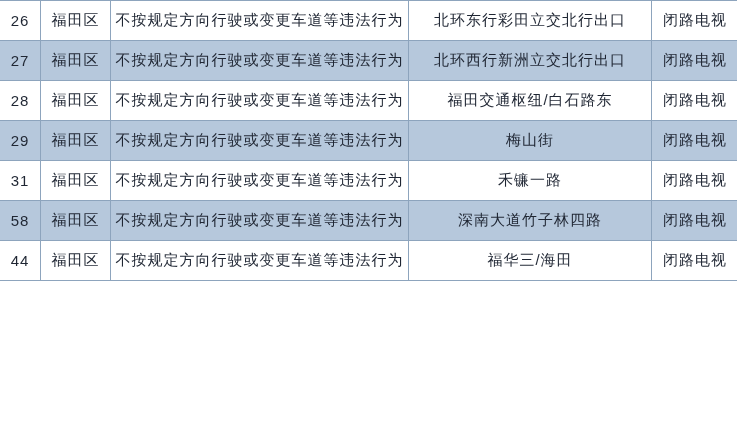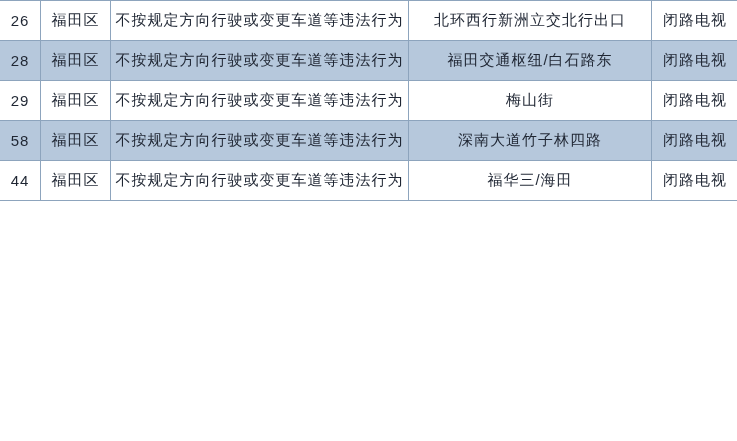--- a/index.html
+++ b/index.html
@@ -55,42 +55,56 @@
       <col style="width:70px">
       <col style="width:298px">
       <col style="width:243px">
       <col style="width:87px">
     </colgroup>
     <tbody>
   <tr>
     <td class="col-no">26</td>
     <td class="col-district">福田区</td>
     <td class="col-violation">不按规定方向行驶或变更车道等违法行为</td>
+    <td class="col-location">北环东行彩田立交北行出口</td>
+    <td class="col-device">闭路电视</td>
+  </tr>
+
+  <tr>
+    <td class="col-no">27</td>
+    <td class="col-district">福田区</td>
+    <td class="col-violation">不按规定方向行驶或变更车道等违法行为</td>
     <td class="col-location">北环西行新洲立交北行出口</td>
     <td class="col-device">闭路电视</td>
   </tr>
-
 
   <tr>
     <td class="col-no">28</td>
     <td class="col-district">福田区</td>
     <td class="col-violation">不按规定方向行驶或变更车道等违法行为</td>
     <td class="col-location">福田交通枢纽/白石路东</td>
     <td class="col-device">闭路电视</td>
   </tr>
 
   <tr>
     <td class="col-no">29</td>
     <td class="col-district">福田区</td>
     <td class="col-violation">不按规定方向行驶或变更车道等违法行为</td>
     <td class="col-location">梅山街</td>
     <td class="col-device">闭路电视</td>
   </tr>
 
 
+  <tr>
+    <td class="col-no">31</td>
+    <td class="col-district">福田区</td>
+    <td class="col-violation">不按规定方向行驶或变更车道等违法行为</td>
+    <td class="col-location">禾镰一路</td>
+    <td class="col-device">闭路电视</td>
+  </tr>
 
   <tr>
     <td class="col-no">58</td>
     <td class="col-district">福田区</td>
     <td class="col-violation">不按规定方向行驶或变更车道等违法行为</td>
     <td class="col-location">深南大道竹子林四路</td>
     <td class="col-device">闭路电视</td>
   </tr>
 
 

